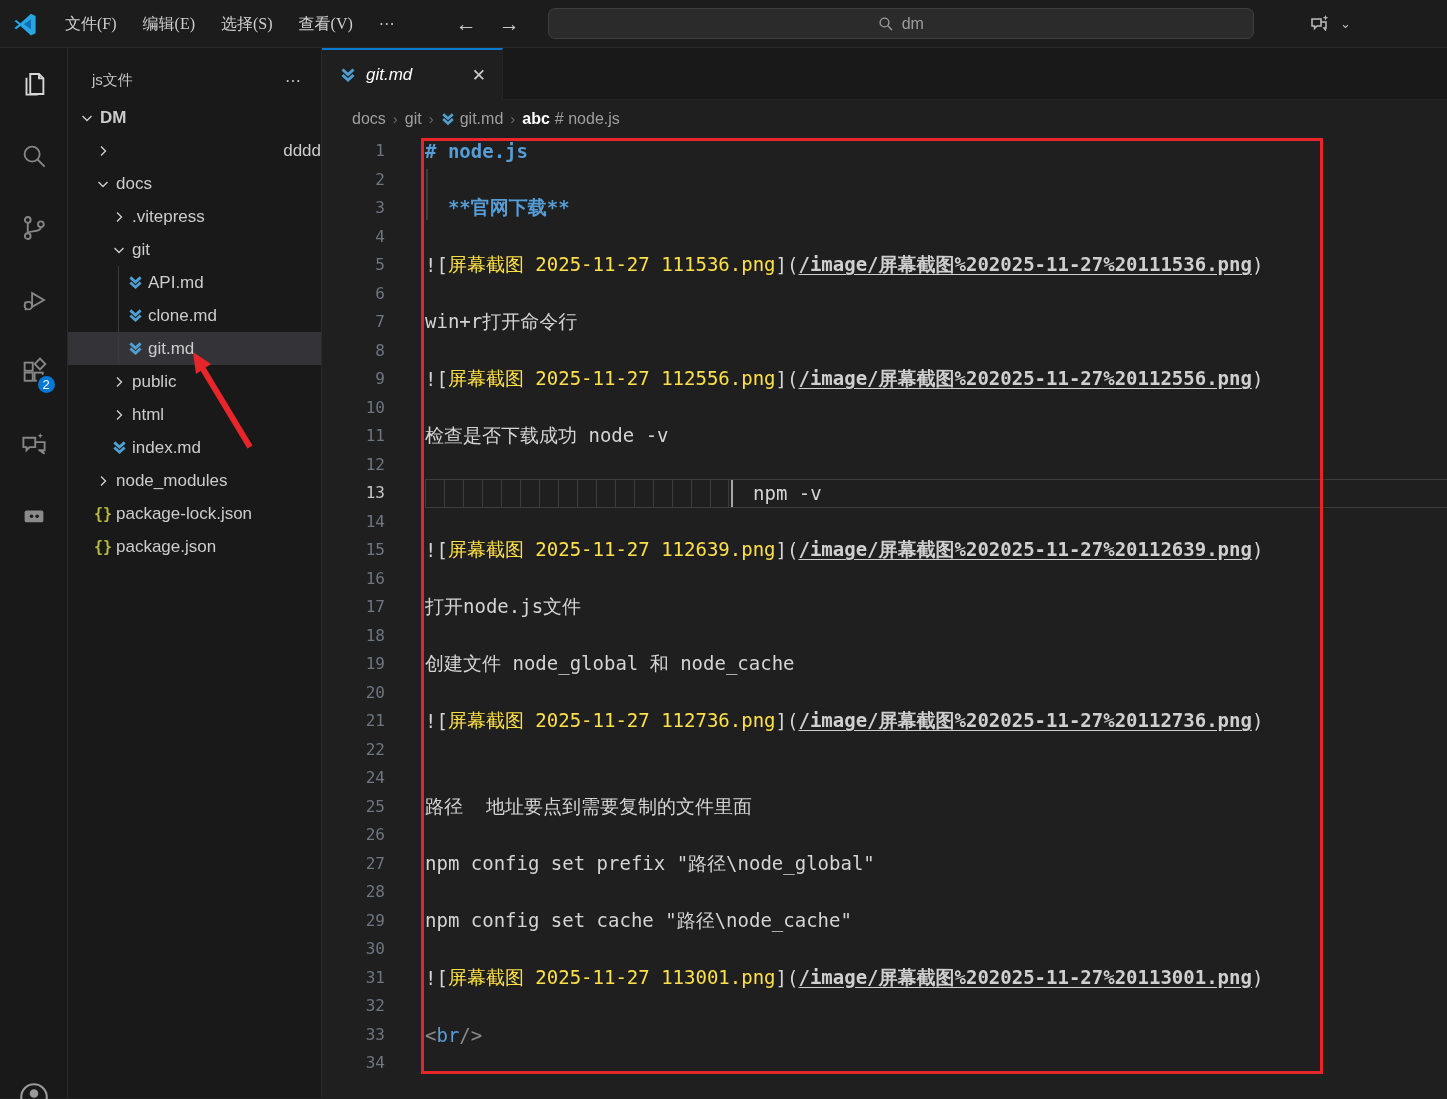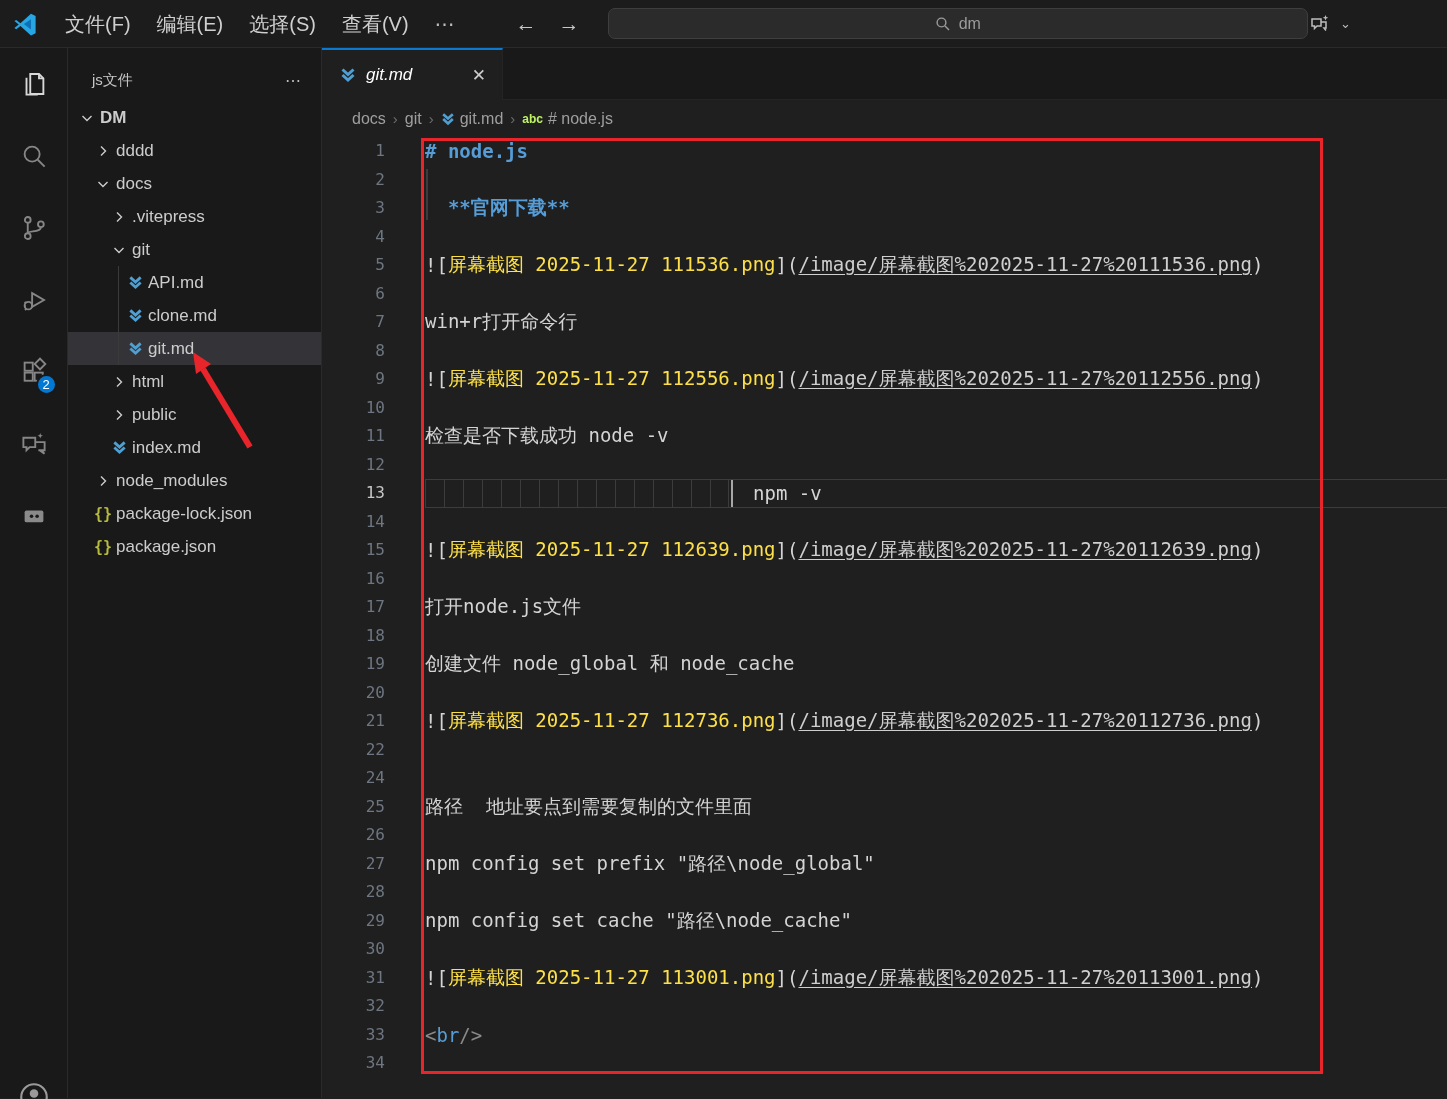--- a/index.html
+++ b/index.html
@@ -10,21 +10,21 @@
     font-family:"Liberation Sans", sans-serif;
     position:relative;
   }
   
   .titlebar {
     height:48px; background:#1c1c1c; border-bottom:1px solid #2a2a2a;
     display:flex; align-items:center; position:relative;
   }
   .vscode-logo { width:26px; height:26px; margin:0 14px 0 12px; flex:none; }
   .menus { display:flex; align-items:center; }
-  .menu-item { padding:0 13px; height:32px; line-height:32px; font-size:20px; color:#cfcfcf; border-radius:6px; white-space:nowrap; }
+  .menu-item { padding:0 13px; height:32px; line-height:32px; font-size:16px; color:#cfcfcf; border-radius:6px; white-space:nowrap;font-family:Liberation Serif, serif; }
   .menu-item.more { letter-spacing:2px; color:#bdbdbd; }
   .nav-arrows { display:flex; align-items:center; gap:22px; margin-left:46px; color:#c7c7c7; font-size:21px; }
   .nav-arrows .arrow { cursor:pointer; }
   .searchbox {
     width:706px; height:31px; margin-left:28px;
     background:#2b2b2b; border:1px solid #3e3e3e; border-radius:7px;
     display:flex; align-items:center; justify-content:center; gap:8px;
     color:#9c9c9c; font-size:16px;
   }
   .searchbox svg { flex:none; }
@@ -62,32 +62,32 @@
   .tabstrip { height:52px; background:#191919; border-bottom:1px solid #242424; display:flex; flex:none; }
   .tab {
     width:181px; background:#1f1f1f; border-top:2px solid #0a79d0; border-right:1px solid #242424;
     display:flex; align-items:center; gap:10px; padding:0 10px 0 18px;
     font-size:17px; font-style:italic; color:#ffffff; cursor:pointer; position:relative; margin-bottom:-1px;
   }
   .tab-close { margin-left:auto; color:#cccccc; font-size:17px; font-style:normal; cursor:pointer; padding:2px 6px; border-radius:4px; }
   .breadcrumb { height:37px; display:flex; align-items:center; padding-left:30px; gap:7px; font-size:16px; color:#9f9f9f; flex:none; }
   .bc-item { display:flex; align-items:center; gap:5px; cursor:pointer; }
   .bc-sep { color:#6d6d6d; font-size:15px; }
-  .abc-glyph { font-size:12px; font-weight:bold; color:#bef264; font-style:normal; }
+  .abc-glyph { font-size:16px; font-weight:bold; color:#ffffff; font-style:normal; }
   
   .code { position:relative; flex:1; font-family:"DejaVu Sans Mono", monospace; font-size:19px; overflow:hidden; }
   .cl { height:28.5px; display:flex; align-items:stretch; }
   .cl .num { width:63px; flex:none; text-align:right; color:#6e7681; font-size:16px; line-height:28.5px; }
   .cl .ct { margin-left:40px; flex:1; display:flex; align-items:center; white-space:pre; min-width:0; }
   .cl.active .num { color:#c6c6c6; }
   .cl.active .ct { border-top:1px solid #3c3c3c; border-bottom:1px solid #3c3c3c; }
   .sg-hd { color:#569cd6; font-weight:bold; }
   .sg-pu { color:#d4d4d4; }
   .sg-al { color:#fde047; }
-  .sg-lk { color:#cfcfcf; text-decoration:underline; text-underline-offset:3px; }
+  .sg-lk { color:#cfcfcf; text-decoration:underline; text-underline-offset:3px;font-weight:bold; }
   .sg-tx { color:#d4d4d4; }
   .sg-tag { color:#569cd6; }
   .sg-pu2 { color:#8a8a8a; }
   .tabcells { display:flex; align-self:stretch; }
   .tc { width:19px; border-left:1px solid #3c3c3c; }
   .tc:last-child { border-right:1px solid #3c3c3c; }
   .cursorbar { width:2px; background:#a6a6a6; align-self:stretch; margin-left:2px; }
   .l13-text { margin-left:20px; color:#d4d4d4; }
   .md-guide { position:absolute; left:104px; top:32px; width:2px; height:51px; background:#3c3c3c; }
   
@@ -201,21 +201,21 @@
     </div>
     <div class="tree" id="tree">
         <div class="trow root" style="padding-left: 8px;">
           <span class="slot">
             <svg width="16" height="16" viewBox="0 0 16 16">
               <path d="M3.5 6 8 10.5 12.5 6" fill="none" stroke="#cccccc" stroke-width="1.4"></path>
             </svg>
           </span>
           <span class="lbl">DM</span>
         </div>
-        <div class="trow" style="padding-left: 24px;">
+        <div class="trow" style="padding-left: 24px; justify-content: space-between;">
           <span class="slot">
             <svg width="16" height="16" viewBox="0 0 16 16">
               <path d="M6 3.5 10.5 8 6 12.5" fill="none" stroke="#cccccc" stroke-width="1.4"></path>
             </svg>
           </span>
           <span class="lbl">dddd</span>
         </div>
         <div class="trow" style="padding-left: 24px;">
           <span class="slot">
             <svg width="16" height="16" viewBox="0 0 16 16">
@@ -266,29 +266,29 @@
             </svg>
           </span>
           <span class="lbl">git.md</span>
         </div>
         <div class="trow" style="padding-left: 40px;">
           <span class="slot">
             <svg width="16" height="16" viewBox="0 0 16 16">
               <path d="M6 3.5 10.5 8 6 12.5" fill="none" stroke="#cccccc" stroke-width="1.4"></path>
             </svg>
           </span>
+          <span class="lbl">public</span>
+        </div>
+        <div class="trow" style="padding-left: 40px;">
+          <span class="slot">
+            <svg width="16" height="16" viewBox="0 0 16 16">
+              <path d="M6 3.5 10.5 8 6 12.5" fill="none" stroke="#cccccc" stroke-width="1.4"></path>
+            </svg>
+          </span>
           <span class="lbl">html</span>
-        </div>
-        <div class="trow" style="padding-left: 40px;">
-          <span class="slot">
-            <svg width="16" height="16" viewBox="0 0 16 16">
-              <path d="M6 3.5 10.5 8 6 12.5" fill="none" stroke="#cccccc" stroke-width="1.4"></path>
-            </svg>
-          </span>
-          <span class="lbl">public</span>
         </div>
         <div class="trow" style="padding-left: 40px;">
           <span class="slot">
             <svg width="15" height="15" viewBox="0 0 16 16" style="display:block">
               <path d="M2.5 2.5 8 7.5l5.5-5" fill="none" stroke="#4f9fd2" stroke-width="3"></path>
               <path d="M2.5 8 8 13l5.5-5" fill="none" stroke="#4f9fd2" stroke-width="3"></path>
             </svg>
           </span>
           <span class="lbl">index.md</span>
         </div>

